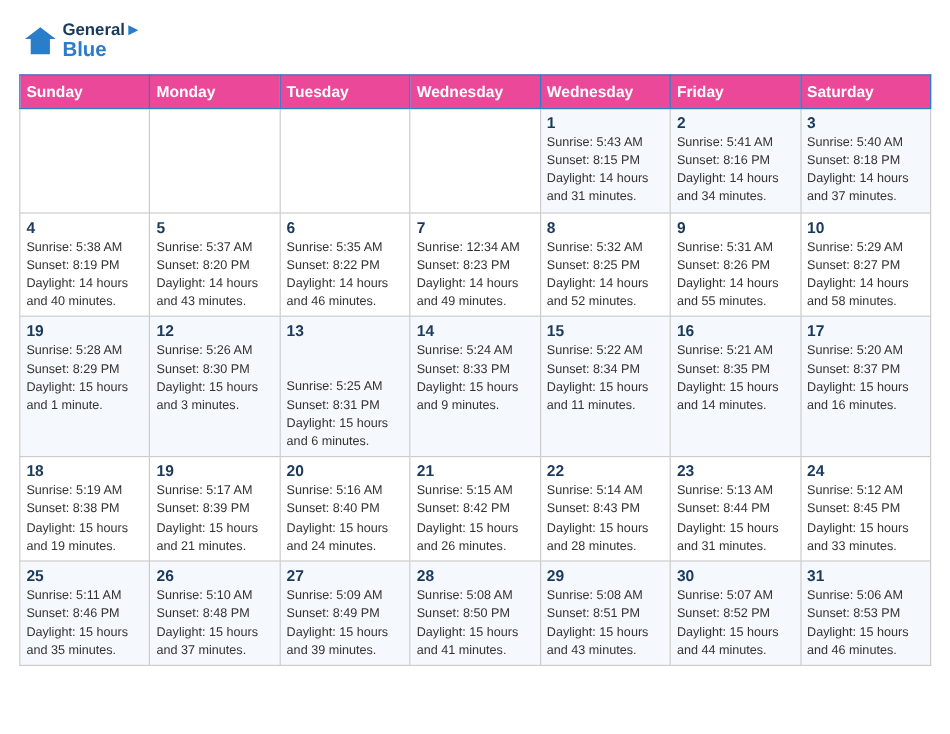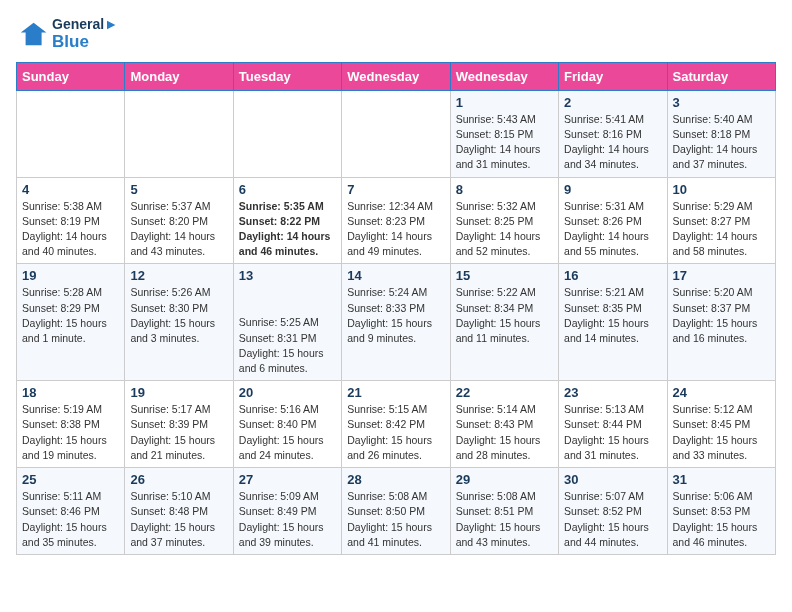--- a/index.html
+++ b/index.html
@@ -149,21 +149,21 @@
         </td>
         <td>
           <span class="day-num">5</span>
           <div class="day-info" style="white-space: pre-line;">Sunrise: 5:37 AM
 Sunset: 8:20 PM
 Daylight: 14 hours
 and 43 minutes.</div>
         </td>
         <td>
           <span class="day-num">6</span>
-          <div class="day-info" style="white-space: pre-line; font-weight: bold;">Sunrise: 5:35 AM
+          <div class="day-info" style="white-space: pre-line;">Sunrise: 5:35 AM
 Sunset: 8:22 PM
 Daylight: 14 hours
 and 46 minutes.</div>
         </td>
         <td>
           <span class="day-num">7</span>
           <div class="day-info" style="white-space: pre-line;">Sunrise: 12:34 AM
 Sunset: 8:23 PM
 Daylight: 14 hours
 and 49 minutes.</div>

